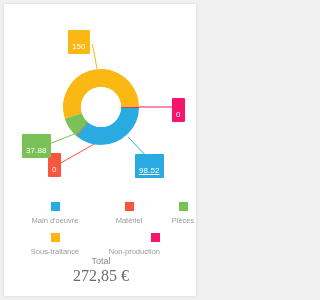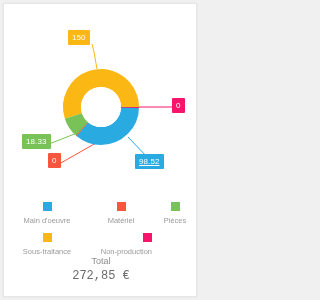--- a/index.html
+++ b/index.html
@@ -43,31 +43,31 @@
     top: 0;
   }
 
   
   .callout {
     position: absolute;
     color: #ffffff;
     font-size: 8px;
     line-height: 9px;
     font-family: "Liberation Sans", sans-serif;
-    padding: 3px 4px 3px 4px;
+    padding: 12px 4px 3px 4px;
     border-radius: 1px;
     white-space: nowrap;
     text-align: center;
     letter-spacing: 0.1px;
   }
 
   
   #legend {
     position: absolute;
-    left: 0;
+    left: 8px;
     top: 196px;
     width: 194px;
     height: 60px;
   }
   .legend-row {
     display: flex;
     width: 194px;
   }
   .legend-item {
     display: flex;
@@ -106,24 +106,24 @@
     width: 194px;
     text-align: center;
   }
   #total-label {
     font-size: 9px;
     line-height: 12px;
     color: #8c8c8c;
     font-family: "Liberation Sans", sans-serif;
   }
   #total-value {
-    font-size: 12px;
+    font-size: 16px;
     line-height: 16px;
     color: #6b6b6b;
-    font-family: Liberation Mono, monospace;
+    font-family: Liberation Serif, serif;
     margin-top: 1px;
   }
 </style>
 </head>
 <body>
 
 <div id="widget-card">
 
   <div id="chart-area">
 
@@ -149,21 +149,21 @@
     </svg>
 
     <div class="callout" style="left:64px; top:26px; background:#FBB713;">150</div>
 
     <div class="callout" style="left:168px; top:94px; background:#F7156B;">0</div>
 
     <div class="callout" style="left:131px; top:150px; background:#29ABE2;text-decoration:underline;">98.52</div>
 
     <div class="callout" style="left:44px; top:149px; background:#F9553F;">0</div>
 
-    <div class="callout" style="left:18px; top:130px; background:#78C257;">18.33</div>
+    <div class="callout" style="left:18px; top:130px; background:#78C257;">37.88</div>
   </div>
 
   <div id="legend">
 
     <div class="legend-row" id="legend-row-1">
       <div class="legend-item">
         <span class="legend-swatch" style="background:#29ABE2"></span>
         <span class="legend-label">Main d'oeuvre</span>
       </div>
       <div class="legend-item">

